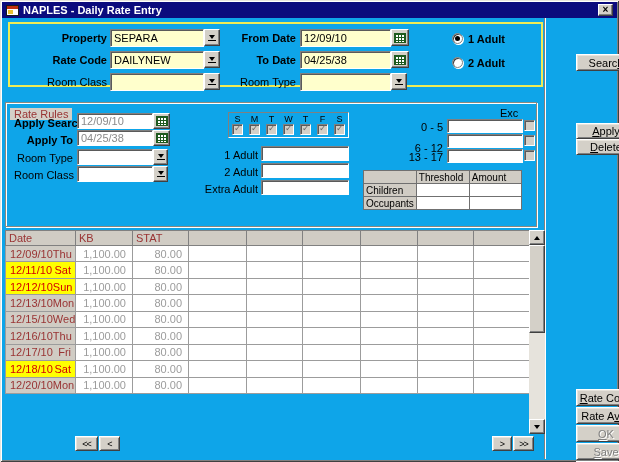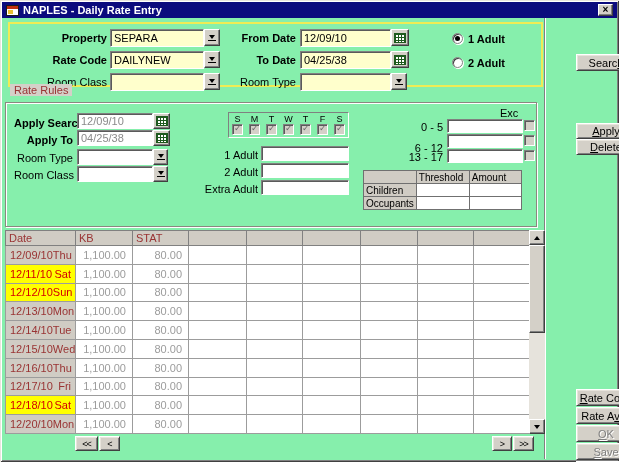--- a/index.html
+++ b/index.html
@@ -1,18 +1,18 @@
 <!DOCTYPE html>
 <html><head>
 <meta charset="utf-8">
 <style>
   html,body{margin:0;padding:0;background:#D4D0C8;}
   *{box-sizing:border-box;}
   .win{
-    position:relative;width:619px;height:462px;background:#86efac;
+    position:relative;width:619px;height:462px;background:#0ea5e9;
     font-family:"Liberation Sans",sans-serif;font-size:11px;color:#000;
     box-shadow: inset 1px 1px 0 #E8E4DC, inset -1px -1px 0 #404040,
                 inset 2px 2px 0 #FFFFFF, inset -2px -2px 0 #808080;
     overflow:hidden;
   }
   
   .titlebar{position:absolute;left:2px;top:2px;width:615px;height:16px;
     background:#0B0B7D;display:flex;align-items:center;padding:0 4px;gap:4px;}
   .title-text{color:#fff;font-weight:bold;font-size:11px;white-space:nowrap;}
   .app-icon{width:13px;height:11px;background:#FFF;border:1px solid #1a1a1a;position:relative;flex:0 0 auto;}
@@ -45,41 +45,41 @@
     display:flex;flex-direction:column;align-items:center;justify-content:center;cursor:default;}
   .dd-arrow{width:0;height:0;border-left:3px solid transparent;border-right:3px solid transparent;border-top:4px solid #000;}
   .dd-bar{width:8px;height:1px;background:#000;margin-top:1px;}
   .cal-icon{width:12px;height:10px;border:1px solid #1E5A1E;background:
     repeating-linear-gradient(90deg,#1E5A1E 0 1px,transparent 1px 3px),
     repeating-linear-gradient(#1E5A1E 0 1px,transparent 1px 3px),#FFF;}
   
   .yellow-box{position:absolute;left:8px;top:22px;width:535px;height:65px;border:2px solid #EFEC55;}
   .groupbox{position:absolute;left:5px;top:102px;width:532px;height:125px;
     border:1px solid #8A887F;box-shadow:inset 1px 1px 0 #FFF,1px 1px 0 #FFF;}
-  .group-legend{position:absolute;left:10px;top:84px;background:#D4D0C8;padding:0 4px;color:#993333;}
+  .group-legend{position:absolute;left:10px;top:108px;background:#D4D0C8;padding:0 4px;color:#993333;}
   
   .radio{position:absolute;width:11px;height:11px;border-radius:50%;background:#FFF;
     border:1px solid #808080;box-shadow:inset 1px 1px 0 #404040, 1px 1px 0 #fff;}
   .radio.sel::after{content:"";position:absolute;left:2px;top:2px;width:5px;height:5px;border-radius:50%;background:#000;}
   
   .chk{position:relative;width:11px;height:11px;background:#D4D0C8;
     border:1px solid;border-color:#808080 #FFF #FFF #808080;box-shadow:inset 1px 1px 0 #5a5a5a;}
   .chk.checked::after{content:"✓";position:absolute;left:1px;top:-2px;font-size:9px;color:#6a6a6a;}
   
   .days-box{position:absolute;left:228px;top:112px;width:121px;height:26px;
     border:1px solid;border-color:#808080 #FFF #FFF #808080;display:flex;}
   .day-col{flex:1;display:flex;flex-direction:column;align-items:center;}
   .day-letter{font-size:9px;line-height:10px;margin-top:1px;}
   
   .tt{position:absolute;left:363px;top:170px;border-collapse:collapse;table-layout:fixed;}
   .tt td{border:1px solid #707070;height:13px;padding:0 2px;font-size:10px;overflow:hidden;white-space:nowrap;}
   .tt .hd{background:#D0CCC4;}
   .tt .body{background:#FFF;}
   
-  .grid{position:absolute;left:5px;top:230px;width:524px;height:204px;
+  .grid{position:absolute;left:5px;top:230px;width:524px;height:164px;
     border-collapse:collapse;table-layout:fixed;background:#FFF;}
   .grid th{background:#D0CCC4;color:#993333;font-weight:normal;text-align:left;
     padding:0 3px;border:1px solid #808080;height:14px;font-size:11px;}
   .grid td{border:1px solid #9C9C9C;padding:0;font-size:11px;overflow:hidden;white-space:nowrap;}
   .c-date{background:#D0CCC4;color:#993333;}
   .c-date .dwrap{display:flex;justify-content:space-between;padding:0 4px;}
   .c-date.weekend{background:#FFFF00;color:#D40000;}
   .c-num{color:#9C9C9C;text-align:right;padding-right:6px !important;}
   
   .vscroll{position:absolute;left:529px;top:230px;width:16px;height:204px;background:#E6E3DC;}
@@ -349,36 +349,20 @@
       <td></td>
       <td></td>
       <td></td>
       <td></td>
       <td></td>
       <td></td>
     </tr>
         <tr>
       <td class="c-date">
         <div class="dwrap">
-          <span>12/14/10</span>
-          <span>Tue</span>
-        </div>
-      </td>
-      <td class="c-num">1,100.00</td>
-      <td class="c-num">80.00</td>
-      <td></td>
-      <td></td>
-      <td></td>
-      <td></td>
-      <td></td>
-      <td></td>
-    </tr>
-        <tr>
-      <td class="c-date">
-        <div class="dwrap">
           <span>12/15/10</span>
           <span>Wed</span>
         </div>
       </td>
       <td class="c-num">1,100.00</td>
       <td class="c-num">80.00</td>
       <td></td>
       <td></td>
       <td></td>
       <td></td>

